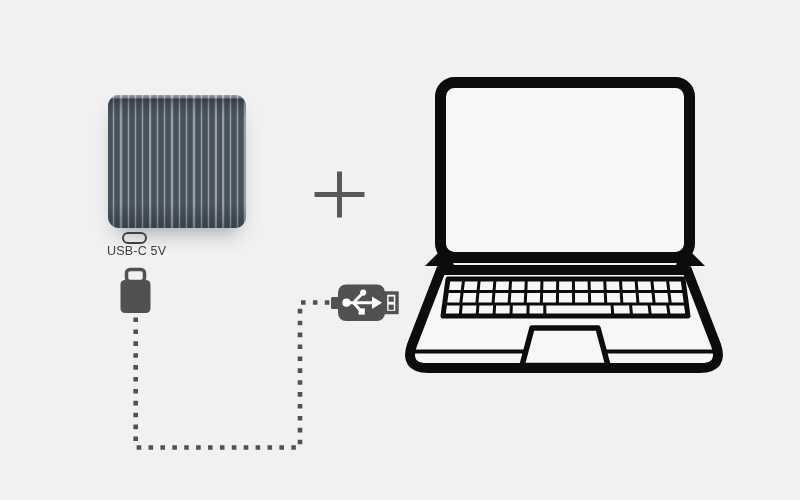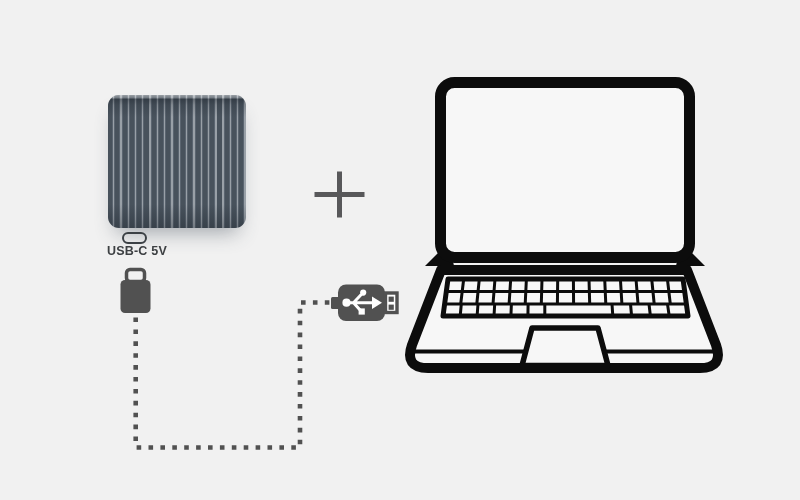--- a/index.html
+++ b/index.html
@@ -1,20 +1,19 @@
 <!DOCTYPE html>
 <html style="--background: #f1f1f1; --device-body: #5b6570; --device-groove: #48525c; --device-ridge: #99a0a7; --port-outline: #3c4145; --label-text: #3d4043; --cable: #515151; --plus: #58585a; --laptop: #0c0c0c; --screen-fill: #f7f7f7; --plug-symbol: #ffffff;"><head>
 <meta charset="utf-8">
 <style>
   html,body{margin:0;padding:0;background:#f1f1f1;}
   .stage{
     position:relative;width:800px;height:500px;overflow:hidden;
     background:var(--background,#f1f1f1);
     font-family:"Liberation Sans", sans-serif;
-    font-weight:bold;
   }
   
   .device{
     position:absolute;left:108px;top:95px;width:138px;height:133px;border-radius:11px;
     background:repeating-linear-gradient(90deg,
       var(--device-groove) 0px, var(--device-groove) 4px,
       var(--device-body) 4px,  var(--device-body) 5px,
       var(--device-ridge) 5px, var(--device-ridge) 6.3px,
       var(--device-body) 6.3px, var(--device-body) 7.3px);
     box-shadow:0 12px 20px -8px rgba(60,70,85,.45);

